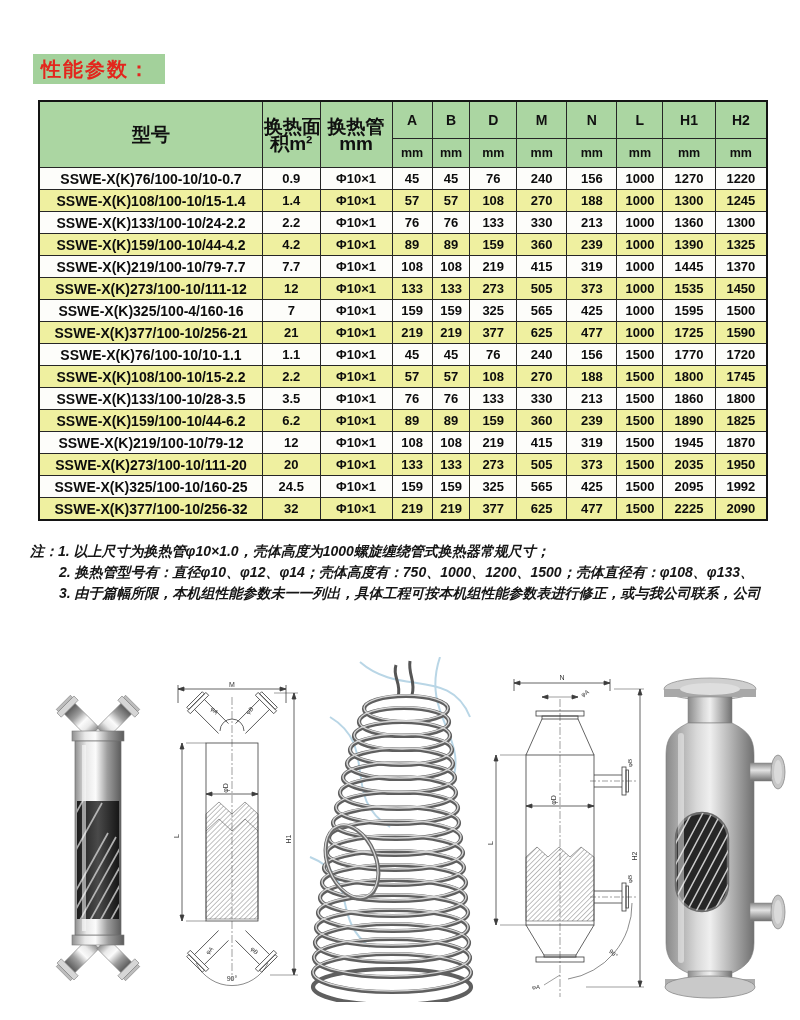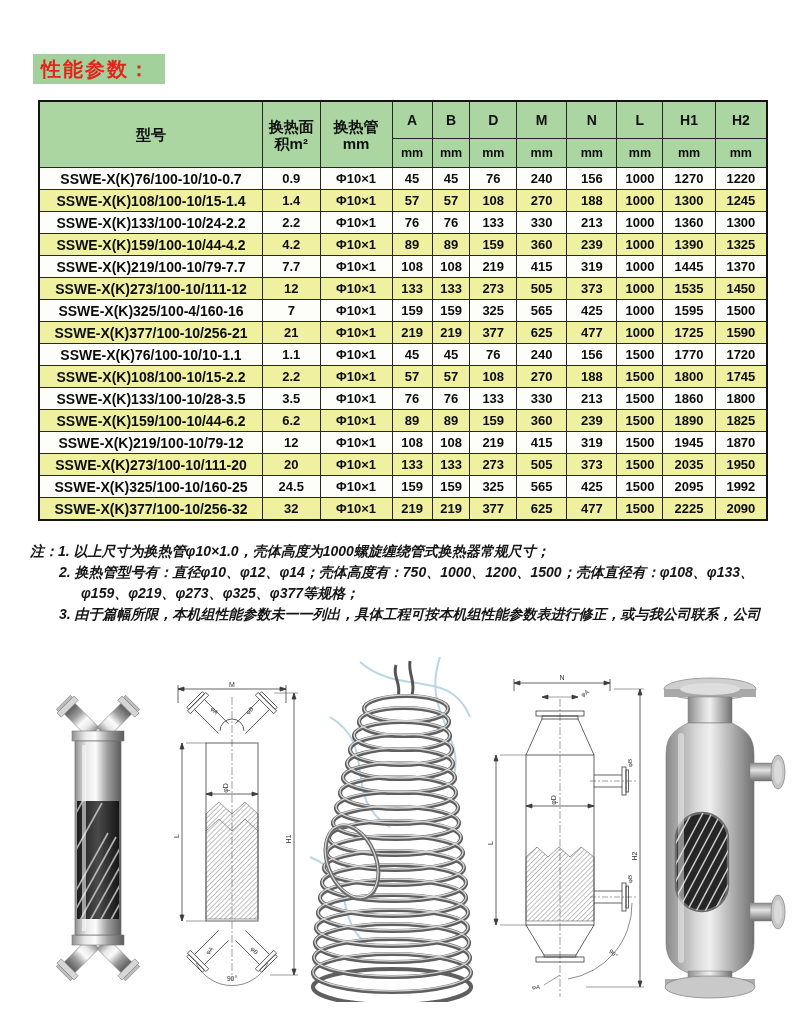--- a/index.html
+++ b/index.html
@@ -10,21 +10,21 @@
   .page-title{position:absolute;left:33px;top:26px;background:#a3d19b;
     color:#e3261d;font-size:20px;font-weight:bold;letter-spacing:2px;
     padding:4px 14px 4px 8px;line-height:22px;margin-top:28px;}
 
   
   .spec-table{position:absolute;left:38px;top:100px;width:730px;
     border-collapse:collapse;table-layout:fixed;border:2px solid #141414;}
   .spec-table th,.spec-table td{border:1px solid #262626;text-align:center;
     vertical-align:middle;overflow:hidden;white-space:nowrap;padding:0 1px;}
   .spec-table thead th{background:#abd6a2;color:#101010;font-weight:bold;}
-  th.span-head{font-size:15px;line-height:17px;}
+  th.span-head{font-size:19px;line-height:17px;}
   th.dim{height:36px;font-size:14px;}
   th.unit{height:28px;font-size:12.5px;font-weight:bold;}
   .spec-table tbody td{height:21px;font-size:13px;font-weight:bold;
     color:#0c0c0c;background:#fdfdfa;}
   .spec-table tbody tr:nth-child(even) td{background:#eff0a0;}
   .spec-table td.model{font-size:14px;}
 
   
   .notes{position:absolute;left:30px;top:541px;width:752px;color:#151515;
     font-size:14px;font-weight:bold;line-height:21px;}
@@ -296,21 +296,20 @@
         <td>1500</td>
         <td>2225</td>
         <td>2090</td>
       </tr>
     </tbody>
 </table>
 
 <div class="notes">
   <div class="note-line">注：1. 以上尺寸为换热管φ10×1.0，壳体高度为1000螺旋缠绕管式换热器常规尺寸；</div>
   <div class="note-line ind1">2. 换热管型号有：直径φ10、φ12、φ14；壳体高度有：750、1000、1200、1500；壳体直径有：φ108、φ133、</div>
-  <div class="note-line ind2">φ159、φ219、φ273、φ325、φ377等规格；</div>
   <div class="note-line ind1">3. 由于篇幅所限，本机组性能参数未一一列出，具体工程可按本机组性能参数表进行修正，或与我公司联系，公司</div>
 </div>
 
 <div class="figures">
 
   <svg class="fig" style="left:38px;top:28px" width="120" height="310" viewBox="0 0 120 310">
     <defs>
       <linearGradient id="mt1" x1="0" y1="0" x2="1" y2="0">
         <stop offset="0" stop-color="#8f8f8f"></stop>
           <stop offset="0.25" stop-color="#e9e9e9"></stop>

